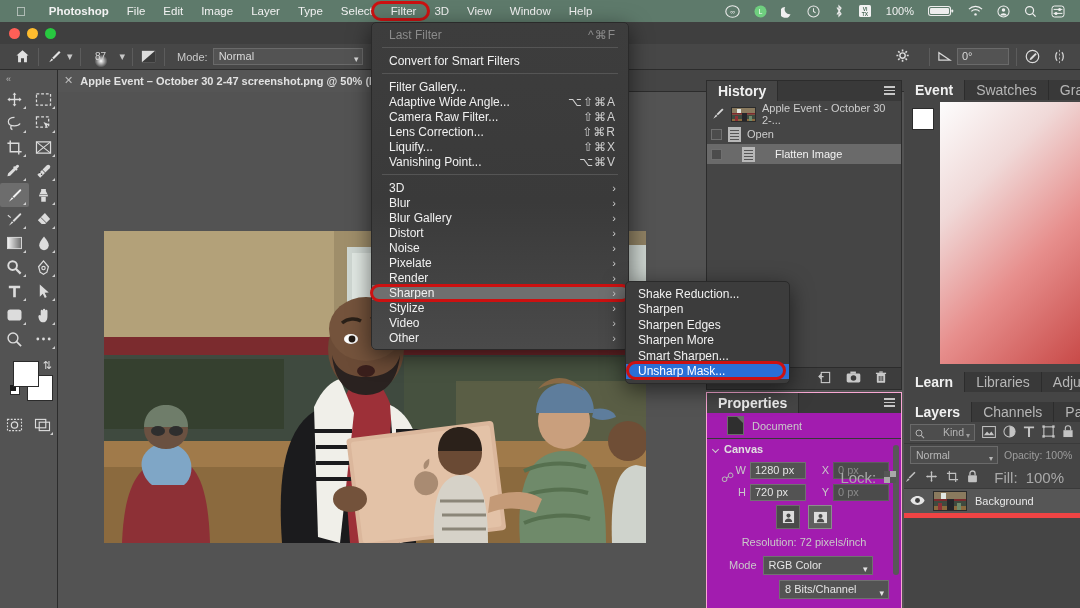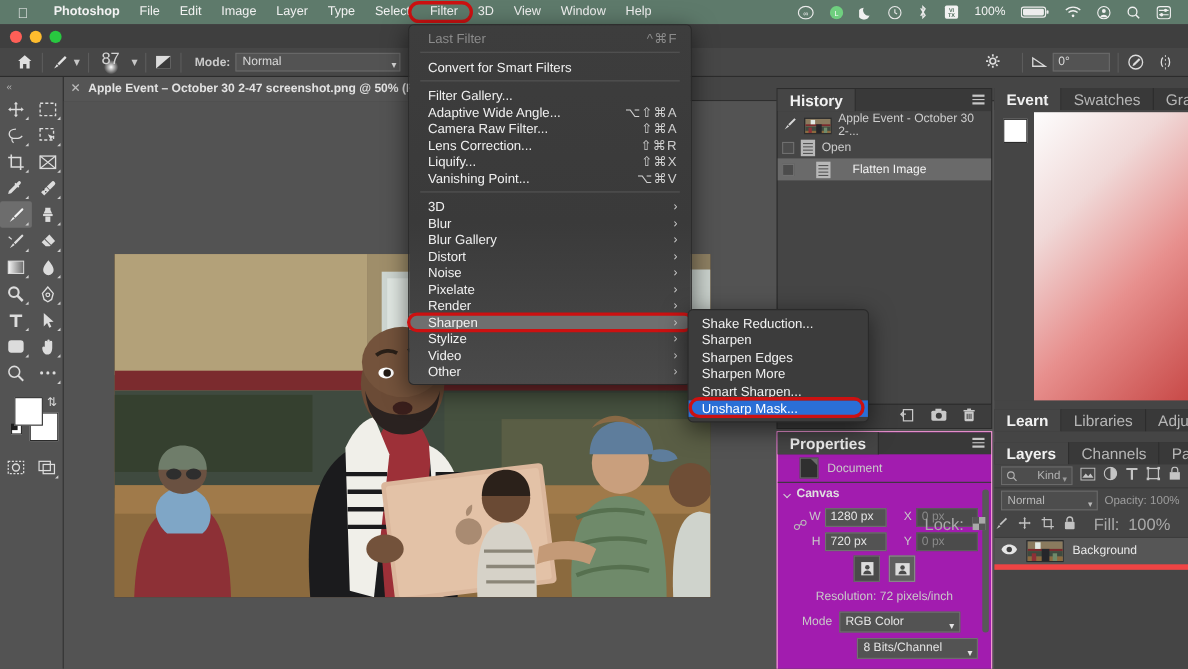--- a/index.html
+++ b/index.html
@@ -39,21 +39,21 @@
   .tl.r{background:#ff5f57;} .tl.y{background:#febc2e;} .tl.g{background:#28c840;}
   .pstitle .ttl { position:absolute; left:0; right:0; text-align:center; font-weight:bold; }
 
   
   .optbar {
     position:absolute; left:0; top:44px; width:1080px; height:26px;
     background:#474747; border-bottom:1px solid #2c2c2c;
     display:flex; align-items:center; color:#c9c9c9; font-size:11px;
   }
   .optbar .sep { width:1px; height:18px; background:#5c5c5c; margin:0 7px; }
-  .optbar .lbl { margin:0 5px;font-weight:bold; }
+  .optbar .lbl { margin:0 5px; }
   .sel {
     background:#535353; border:1px solid #6a6a6a; color:#d9d9d9;
     height:17px; line-height:15px; font-size:11px; padding:0 14px 0 5px;
     position:relative; min-width:40px;
   }
   .sel .cv { position:absolute; right:3px; top:3px; }
   .fld {
     background:#535353; border:1px solid #6a6a6a; color:#d9d9d9;
     height:17px; line-height:15px; font-size:11px; padding:0 4px;
   }
@@ -351,21 +351,21 @@
     <span class="cv" style="color:#c7c7c7;margin-left:4px">▾</span>
     <span class="sep"></span>
     <span style="position:relative;width:26px;text-align:center;">
       <svg width="20" height="16" viewBox="0 0 20 16" style="position:absolute;left:3px;top:-3px">
         <radialGradient id="bs">
             <stop offset="0%" stop-color="#fff"></stop>
             <stop offset="100%" stop-color="#fff" stop-opacity="0"></stop>
           </radialGradient>
         <circle cx="10" cy="7" r="6.5" fill="url(#bs)"></circle>
       </svg>
-      <span style="position:absolute;left:0;right:0;bottom:-5px;font-size:15px;color:#d3d3d3">87</span>
+      <span style="position:absolute;left:0;right:0;bottom:-5px;font-size:10px;color:#d3d3d3">87</span>
     </span>
     <span class="cv" style="color:#c7c7c7;margin-left:6px">▾</span>
     <span class="sep"></span>
     <span class="gicon">
       <svg width="17" height="17" viewBox="0 0 18 18">
           <rect x="2" y="3" width="14" height="12" fill="#dcdcdc"></rect>
           <path d="M2 15 16 3 16 15z" fill="#3a3a3a"></path>
         </svg>
     </span>
     <span class="sep"></span>

